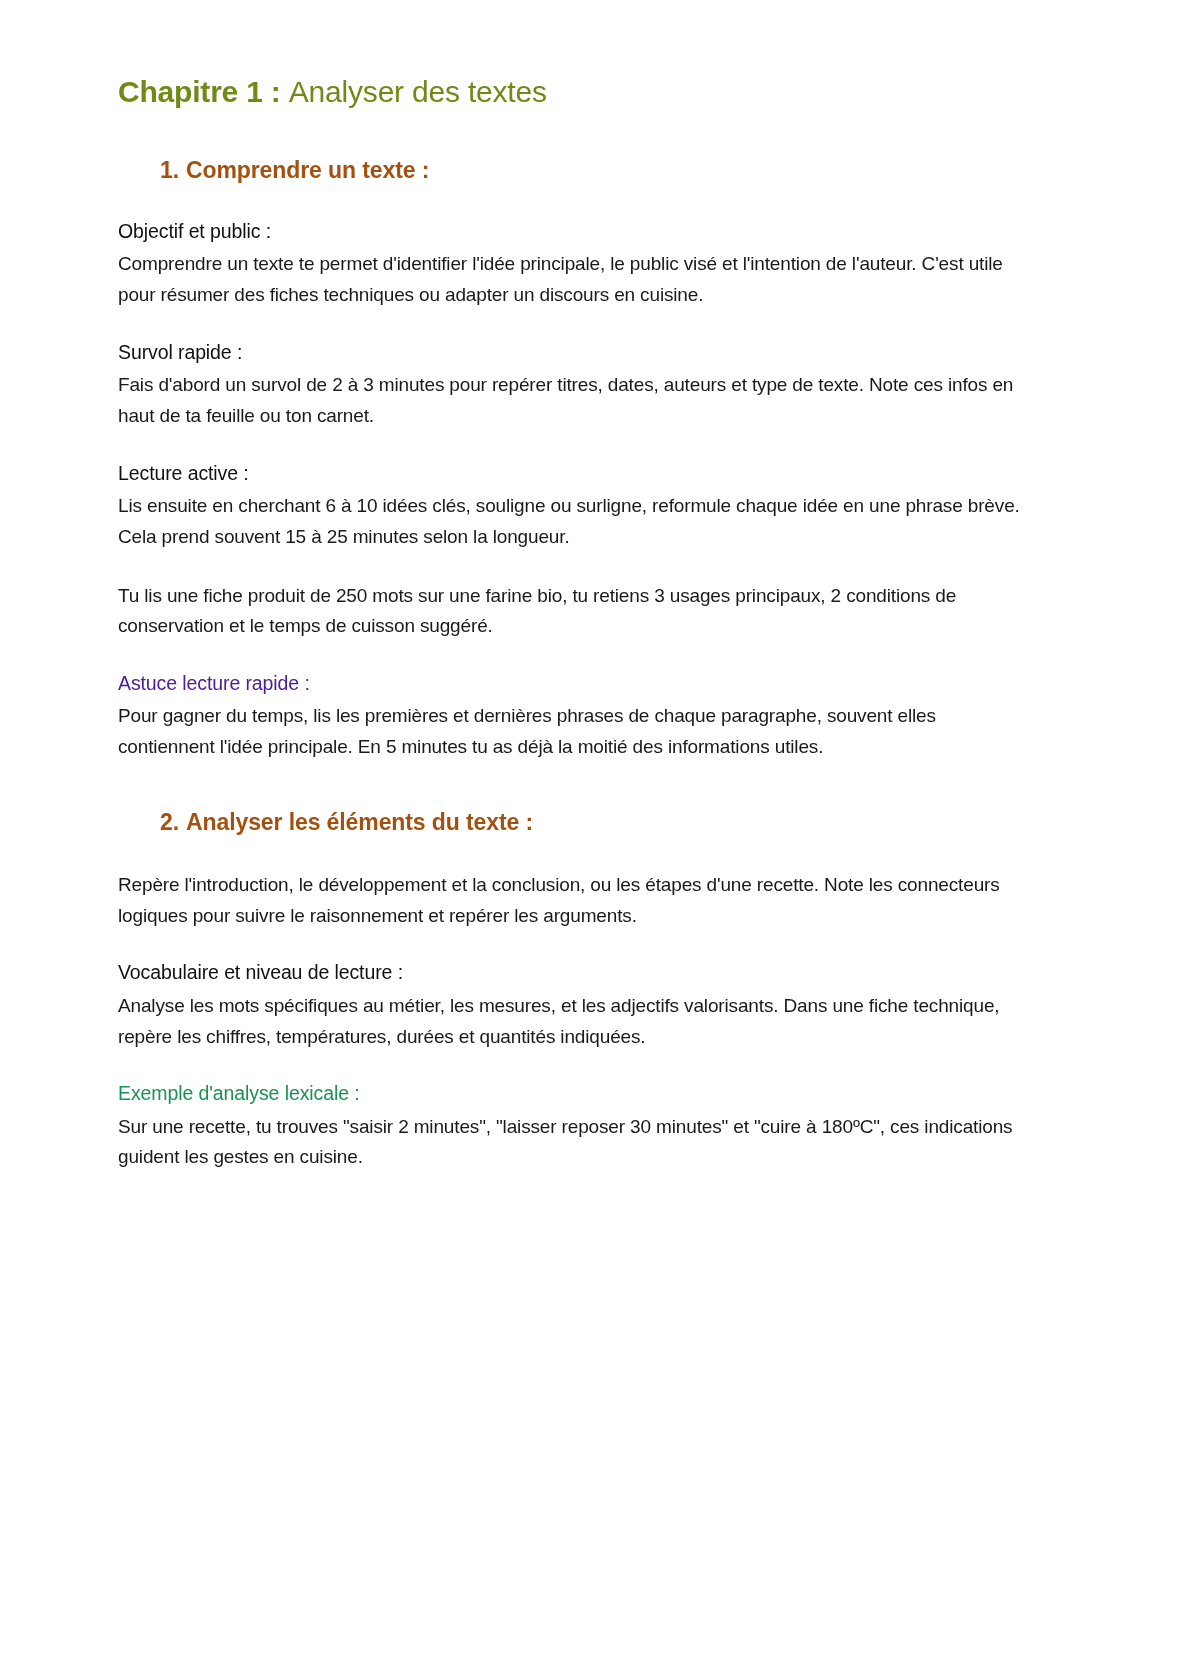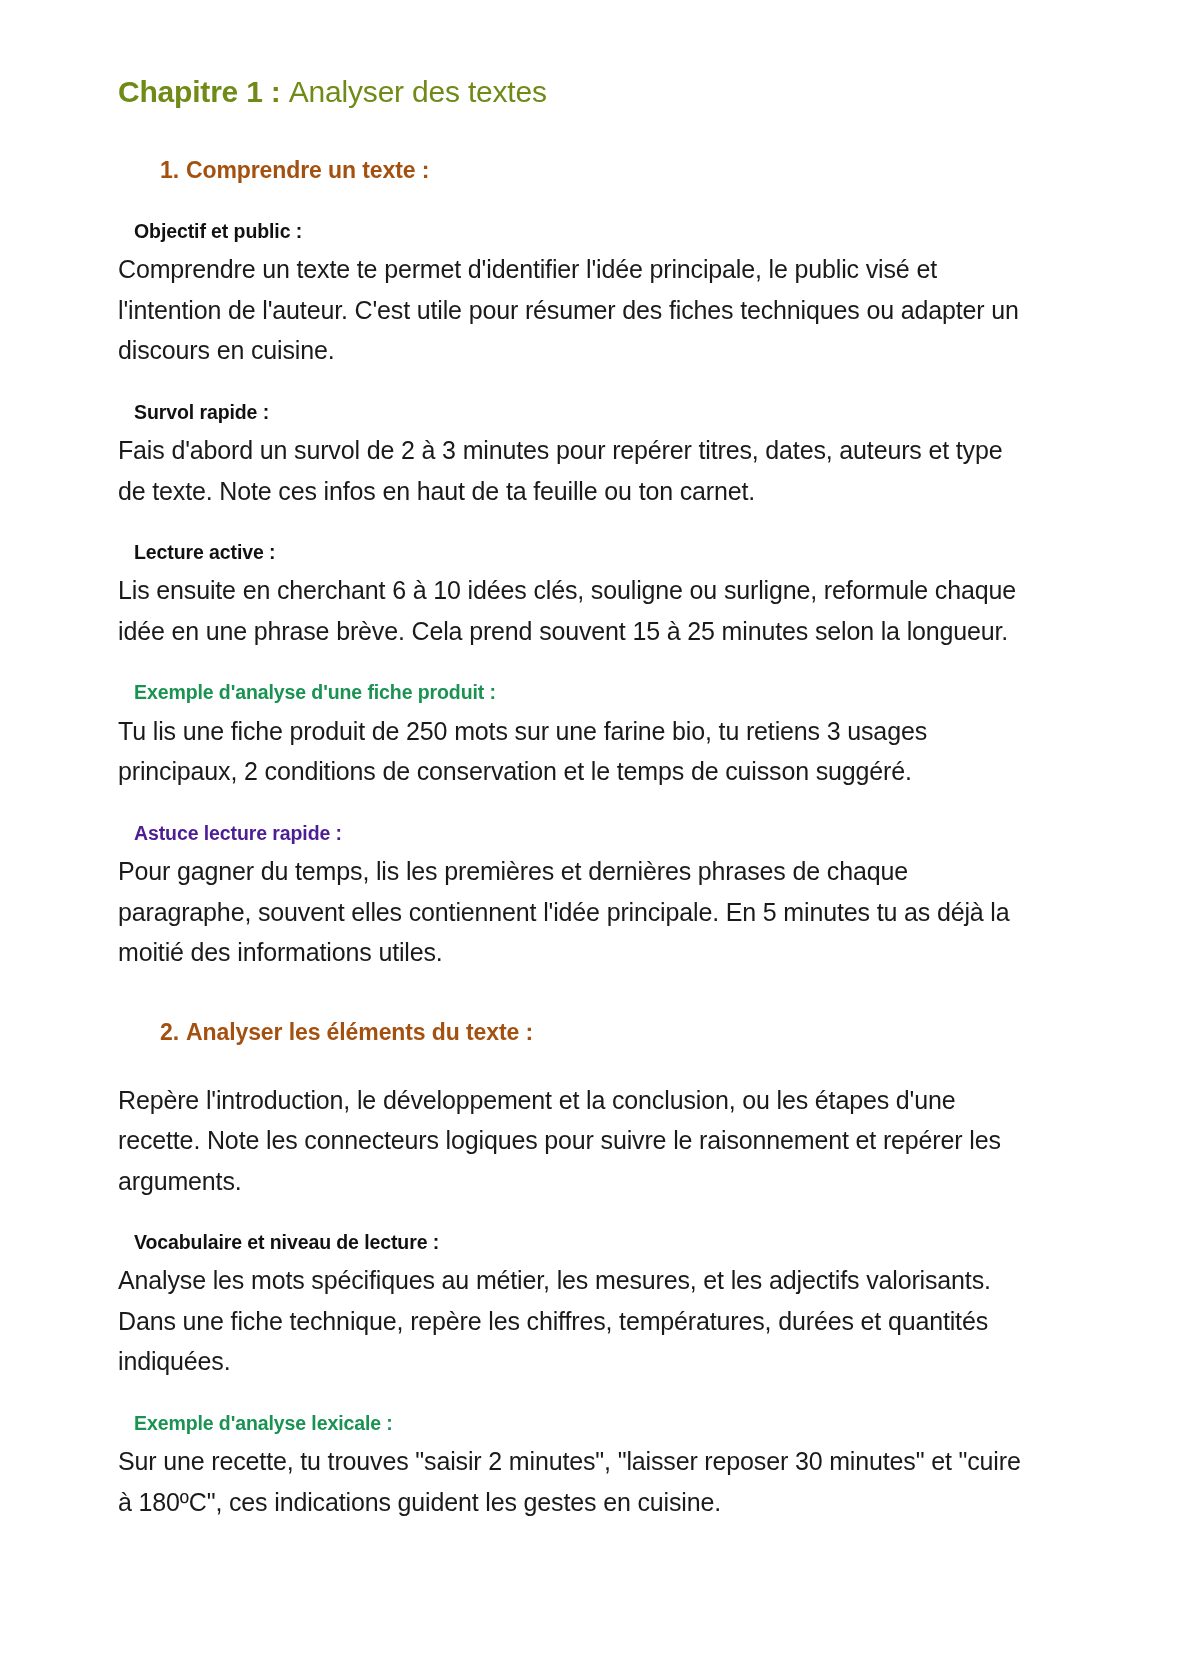--- a/index.html
+++ b/index.html
@@ -58,30 +58,30 @@
     margin-left: 24px;
   }
   .block {
     margin-top: 28px;
   }
   .block.first {
     margin-top: 34px;
   }
   .sub-heading {
     font-size: 19.5px;
-    font-weight: 700;
+    font-weight: 400;
     line-height: 1.35;
-    margin: 0 0 5px 16px;
+    margin: 0 0 5px 0;
     letter-spacing: -0.1px;
   }
   .sub-heading.c-black  { color: #111111; }
   .sub-heading.c-green  { color: #1a9252; }
   .sub-heading.c-orange { color: #4c1d95; }
   .body-text {
-    font-size: 25px;
+    font-size: 19px;
     font-weight: 400;
     line-height: 1.62;
     color: #1a1a1a;
     margin: 0;
     letter-spacing: -0.15px;
     max-width: 905px;
   }
 </style>
 </head>
 <body>
@@ -107,21 +107,20 @@
     <div class="sub-heading c-black">Survol rapide :</div>
     <p class="body-text">Fais d'abord un survol de 2 à 3 minutes pour repérer titres, dates, auteurs et type de texte. Note ces infos en haut de ta feuille ou ton carnet.</p>
   </div>
 
   <div class="block">
     <div class="sub-heading c-black">Lecture active :</div>
     <p class="body-text">Lis ensuite en cherchant 6 à 10 idées clés, souligne ou surligne, reformule chaque idée en une phrase brève. Cela prend souvent 15 à 25 minutes selon la longueur.</p>
   </div>
 
   <div class="block">
-    <div class="sub-heading c-green">Exemple d'analyse d'une fiche produit :</div>
     <p class="body-text">Tu lis une fiche produit de 250 mots sur une farine bio, tu retiens 3 usages principaux, 2 conditions de conservation et le temps de cuisson suggéré.</p>
   </div>
 
   <div class="block">
     <div class="sub-heading c-orange">Astuce lecture rapide :</div>
     <p class="body-text">Pour gagner du temps, lis les premières et dernières phrases de chaque paragraphe, souvent elles contiennent l'idée principale. En 5 minutes tu as déjà la moitié des informations utiles.</p>
   </div>
 
   <h2 class="section-heading">
     <span class="num">2.</span>

